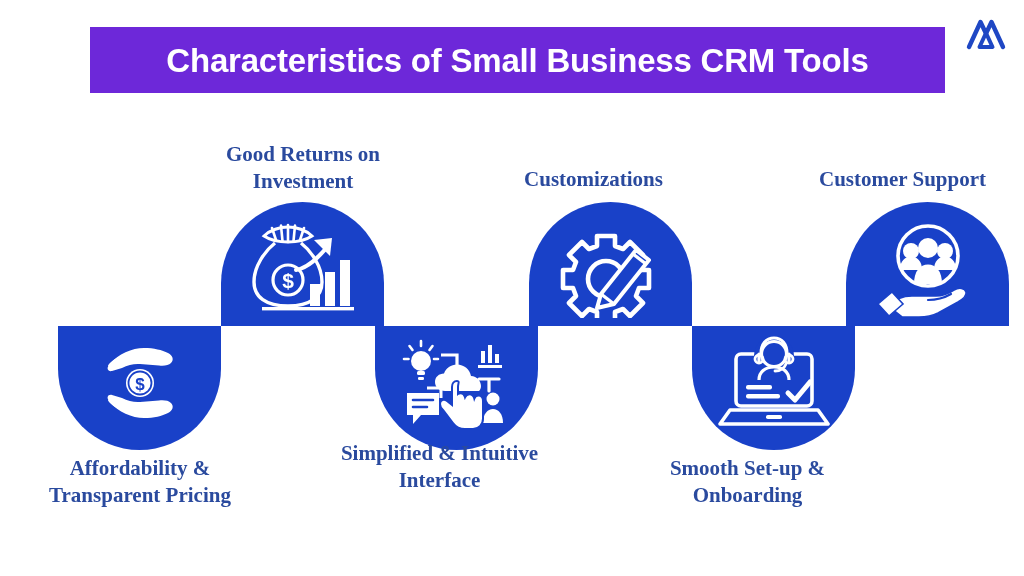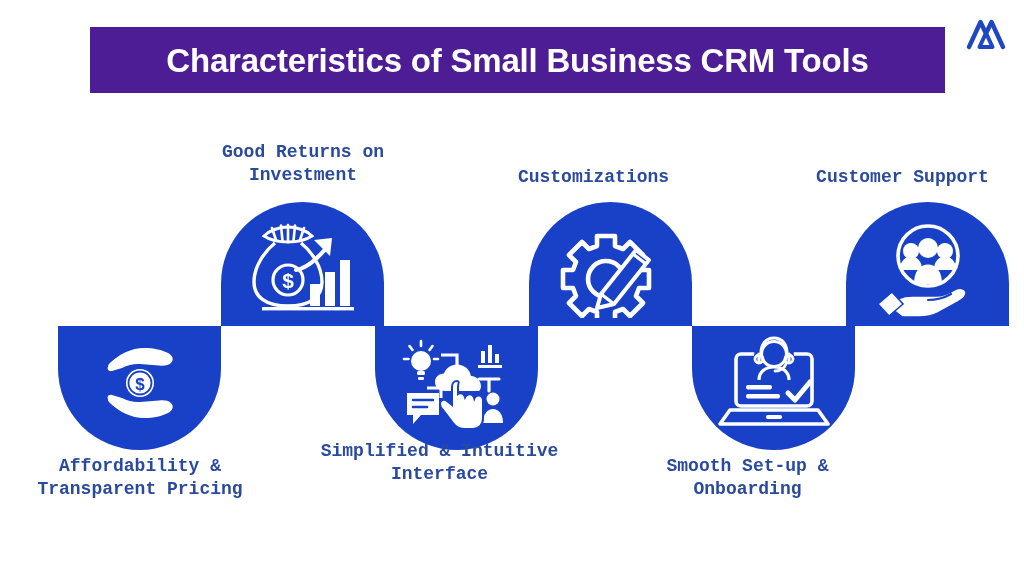--- a/index.html
+++ b/index.html
@@ -24,21 +24,21 @@
     background: #ffffff;
   }
 
   
   .title-banner {
     position: absolute;
     left: 90px;
     top: 27px;
     width: 855px;
     height: 66px;
-    background: #4c1d95;
+    background: #6d28d9;
     display: flex;
     align-items: center;
     justify-content: center;
   }
   .title-text {
     color: #ffffff;
     font-size: 33px;
     font-weight: bold;
     letter-spacing: -0.2px;
     line-height: 1;
@@ -97,24 +97,24 @@
   .node.up .iconbox { top: 0; padding-top: 12px; box-sizing: border-box; }
   .node.down .iconbox { top: 0; padding-bottom: 10px; box-sizing: border-box; }
 
   .node .iconbox svg { display: block; }
 
   
   .label {
     position: absolute;
     text-align: center;
     color: #2a4a9e;
-    font-size: 18px;
+    font-size: 21px;
     font-weight: bold;
     line-height: 1.28;
-    font-family: Liberation Mono, monospace;
+    font-family: Liberation Serif, serif;
     white-space: pre-line;
   }
 </style>
 </head>
 <body>
 
 <div id="stage">
 
   <div class="title-banner">
     <div class="title-text">Characteristics of Small Business CRM Tools</div>

